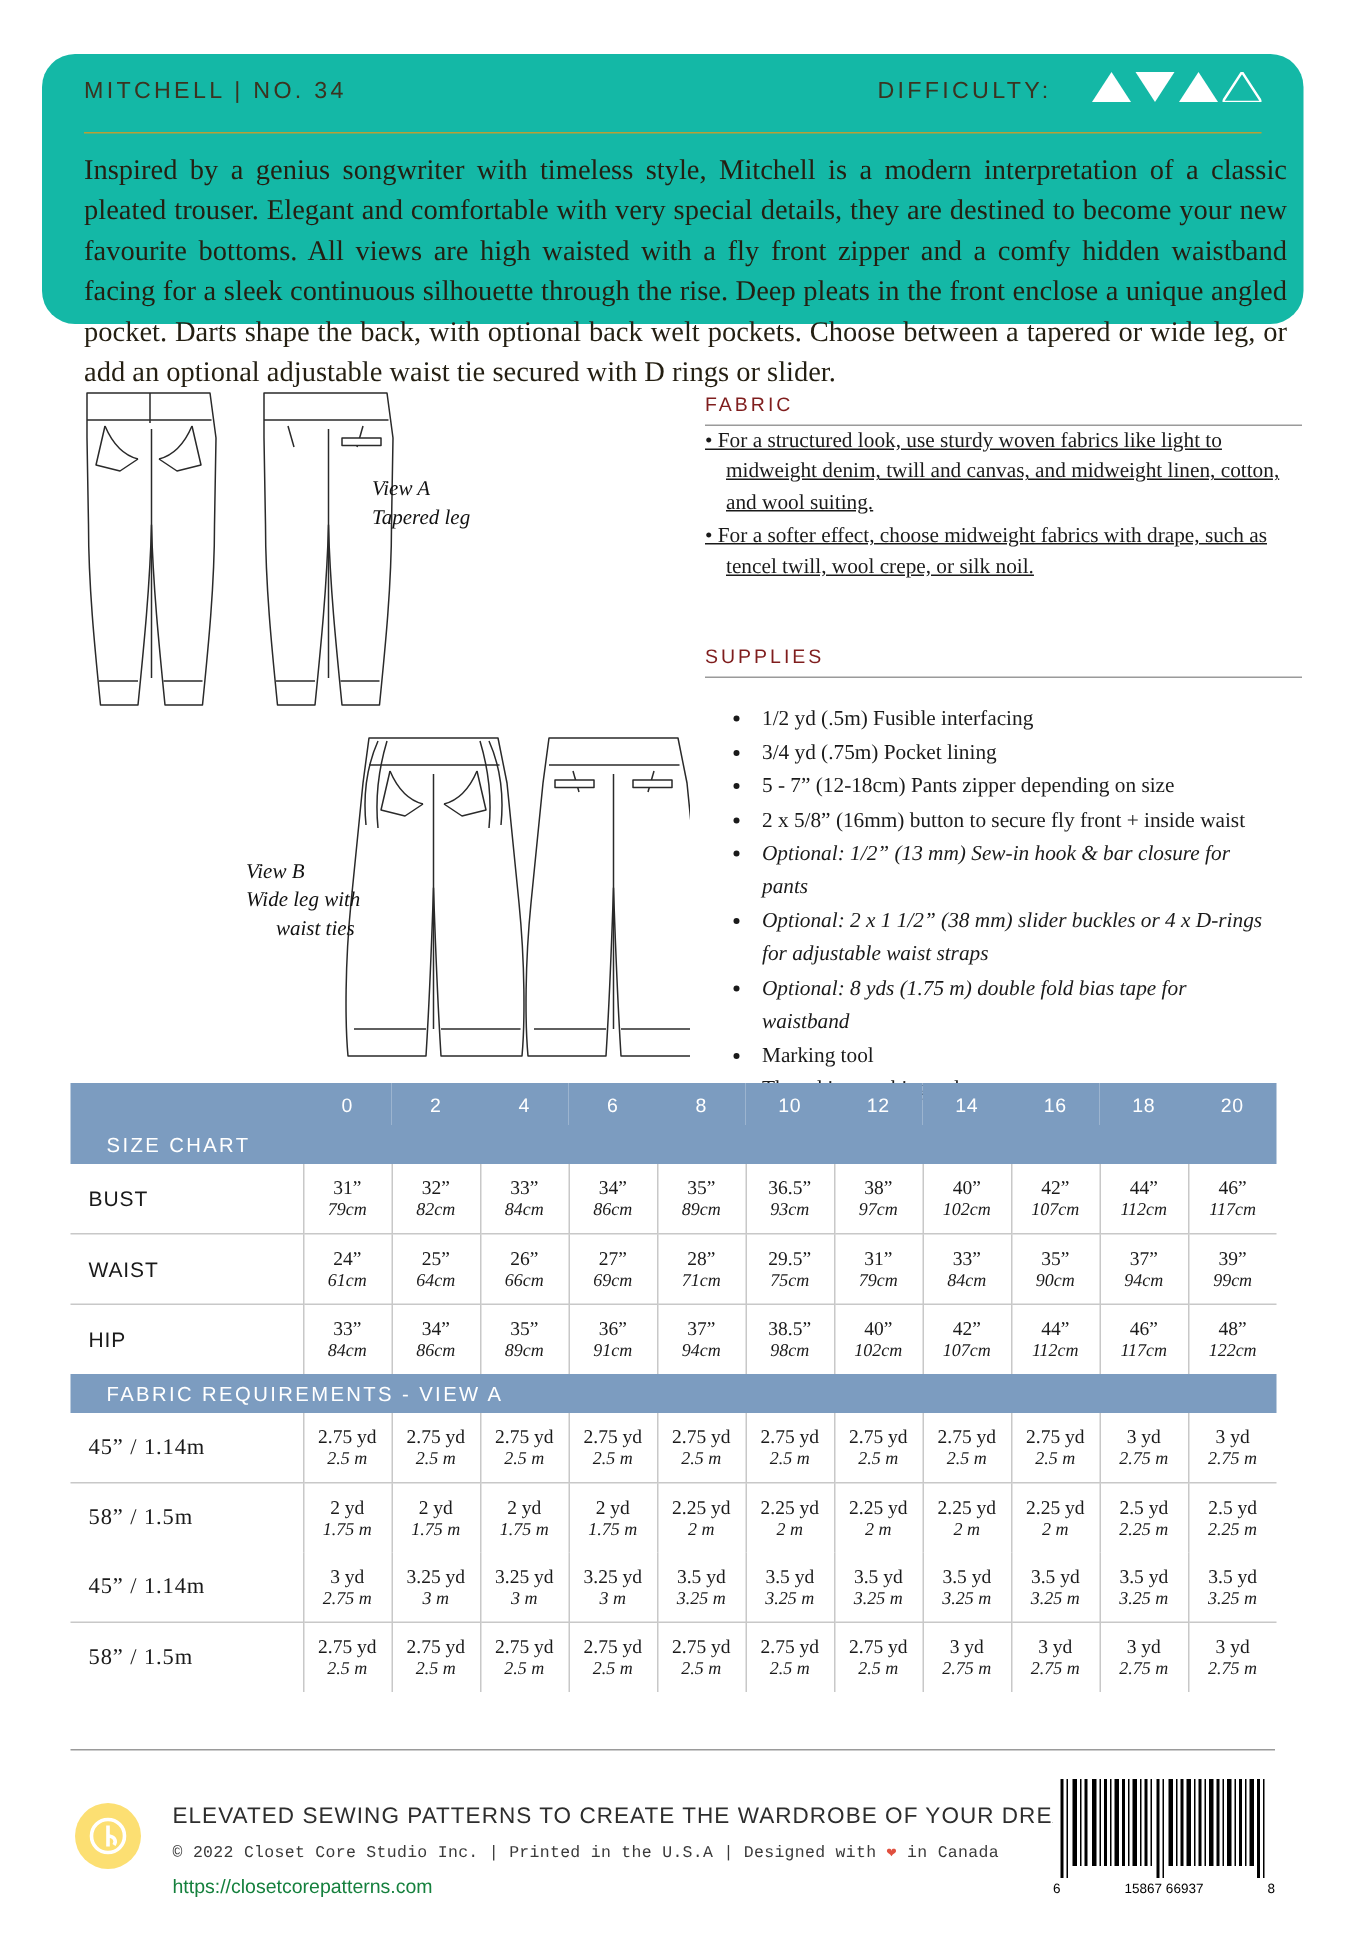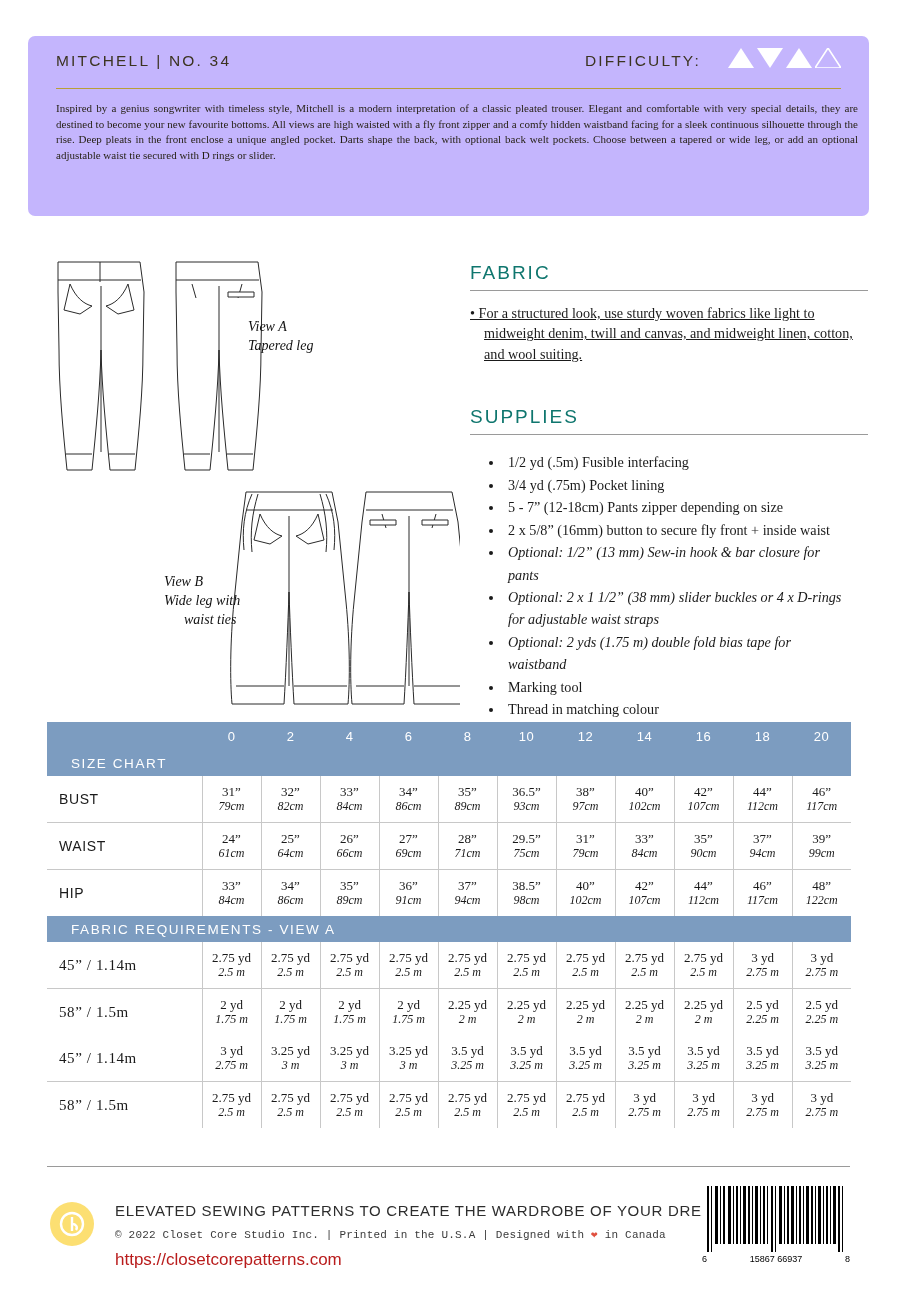--- a/index.html
+++ b/index.html
@@ -9,22 +9,22 @@
     font-family:"Liberation Serif", serif;
     color:#1a1a1a;
     position:relative;
     overflow:hidden;
   }
   .page{position:relative;width:897px;height:1300px;}
 
   
   .banner{
     position:absolute;left:28px;top:36px;width:841px;height:180px;
-    background:#c4b5fd;
-    border-radius:7px;
+    background:#14b8a6;
+    border-radius:22px;
   }
   .banner-top{
     position:relative;height:52px;
     border-bottom:1px solid #b99f36;
     margin:0 28px;
   }
   .brand{
     position:absolute;left:0;top:16px;
     font-family:"Liberation Sans", sans-serif;
     font-size:15.5px;letter-spacing:2.2px;color:#3b3320;
@@ -38,41 +38,41 @@
   .tri{width:0;height:0;border-left:13px solid transparent;border-right:13px solid transparent;}
   .tri.up.filled{border-bottom:20px solid #ffffff;}
   .tri.down.filled{border-top:20px solid #ffffff;}
   .tri-outline{
     width:26px;height:20px;position:relative;
   }
   .tri-outline svg{display:block;}
 
   .banner-desc{
     margin:12px 11px 0 28px;
-    font-size:11px;line-height:1.42;
+    font-size:19px;line-height:1.42;
     text-align:justify;color:#241f12;
   }
 
   
   .illus{position:absolute;left:40px;top:240px;width:420px;height:470px;}
   .view-label{
     position:absolute;
     font-family:"Liberation Serif", serif;
     font-style:italic;font-size:14px;color:#111;
     line-height:1.35;
   }
   .view-label b{font-style:italic;font-weight:normal;}
 
   
   .rightcol{position:absolute;left:470px;top:262px;width:398px;}
   .sec-head{
     font-family:"Liberation Sans", sans-serif;
-    font-size:19px;letter-spacing:2px;color:#0f766e;
+    font-size:13px;letter-spacing:2px;color:#7f1d1d;
     padding-bottom:6px;border-bottom:1px solid #9a9a9a;
-    margin-bottom:12px;
+    margin-bottom:0;
   }
   .sec-body{font-size:14.2px;line-height:1.44;}
   .sec-body p{margin:0 0 2px 0;padding-left:14px;text-indent:-14px;text-decoration:underline;}
   ul.supplies{margin:16px;padding:0 0 0 18px;font-size:14.2px;line-height:1.58;}
   ul.supplies li{margin:0;padding-left:4px;}
   .it{font-style:italic;}
 
   .spacer-supplies{height:40px;}
 
   
@@ -125,21 +125,21 @@
   }
   .foot-copy{
     position:absolute;left:68px;top:42px;
     font-family:Liberation Mono, monospace;
     font-size:11px;color:#3a3a3a;letter-spacing:.2px;text-align:right;
   }
   .heart{color:#e0503f;}
   .foot-url{
     position:absolute;left:68px;top:64px;
     font-family:"Liberation Sans", sans-serif;
-    font-size:17px;color:#b91c1c;
+    font-size:13px;color:#15803d;
   }
   .barcode{position:absolute;right:0;top:0;width:148px;height:80px;}
   .barcode .bars{width:148px;height:66px;display:block;}
   .barcode-num{
     font-family:"Liberation Sans", sans-serif;font-size:9px;
     display:flex;justify-content:space-between;width:148px;margin-top:2px;color:#000;
   }
 </style>
 </head>
 <body>
@@ -230,33 +230,34 @@
       <b>View B</b><br>
       <span>Wide leg with</span><br>
       <span style="margin-left:20px;display:inline-block">waist ties</span>
     </div>
   </div>
 
   <div class="rightcol">
     <div class="sec-head">FABRIC</div>
     <div class="sec-body">
       <p>•  For a structured look, use sturdy woven fabrics like light to midweight denim, twill and canvas, and midweight linen, cotton, and wool suiting.</p>
+      <p>• For a softer effect, choose midweight fabrics with drape, such as tencel twill, wool crepe, or silk noil.</p>
     </div>
 
     <div class="spacer-supplies"></div>
 
     <div class="sec-head">SUPPLIES</div>
     <ul class="supplies">
       <li><span>1/2 yd (.5m) Fusible interfacing</span></li>
       <li><span>3/4 yd (.75m) Pocket lining</span></li>
       <li><span>5 - 7” (12-18cm) Pants zipper depending on size</span></li>
       <li><span>2 x 5/8” (16mm) button to secure fly front + inside waist</span></li>
       <li class="it"><span>Optional: 1/2” (13 mm) Sew-in hook &amp; bar closure for pants</span></li>
       <li class="it"><span>Optional: 2 x 1 1/2” (38 mm) slider buckles or 4 x D-rings for adjustable waist straps</span></li>
-      <li class="it"><span>Optional: 2 yds (1.75 m) double fold bias tape for waistband</span></li>
+      <li class="it"><span>Optional: 8 yds (1.75 m) double fold bias tape for waistband</span></li>
       <li><span>Marking tool</span></li>
       <li><span>Thread in matching colour</span></li>
     </ul>
   </div>
 
   <div class="tbl">
     <table>
       <colgroup>
         <col style="width:155px">
         <col style="width:59px">

